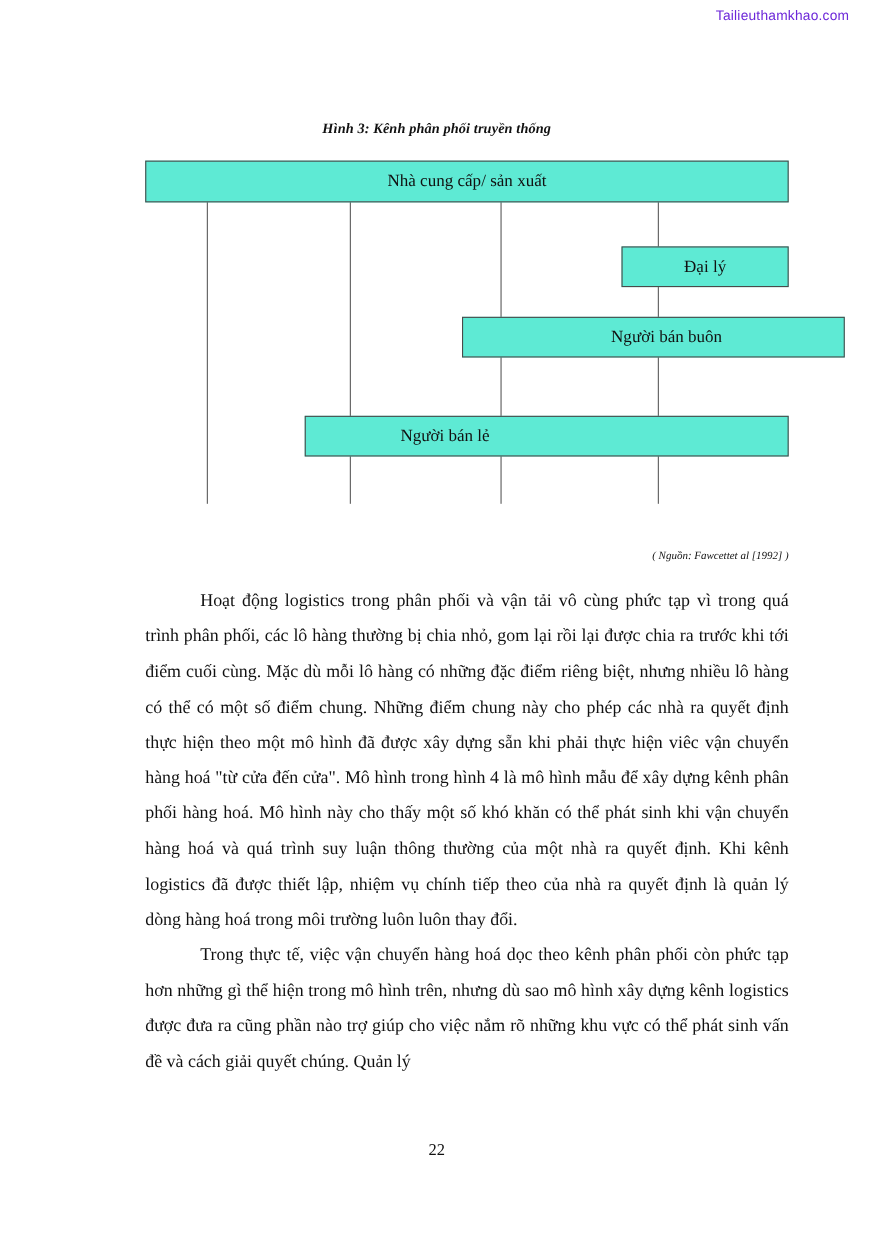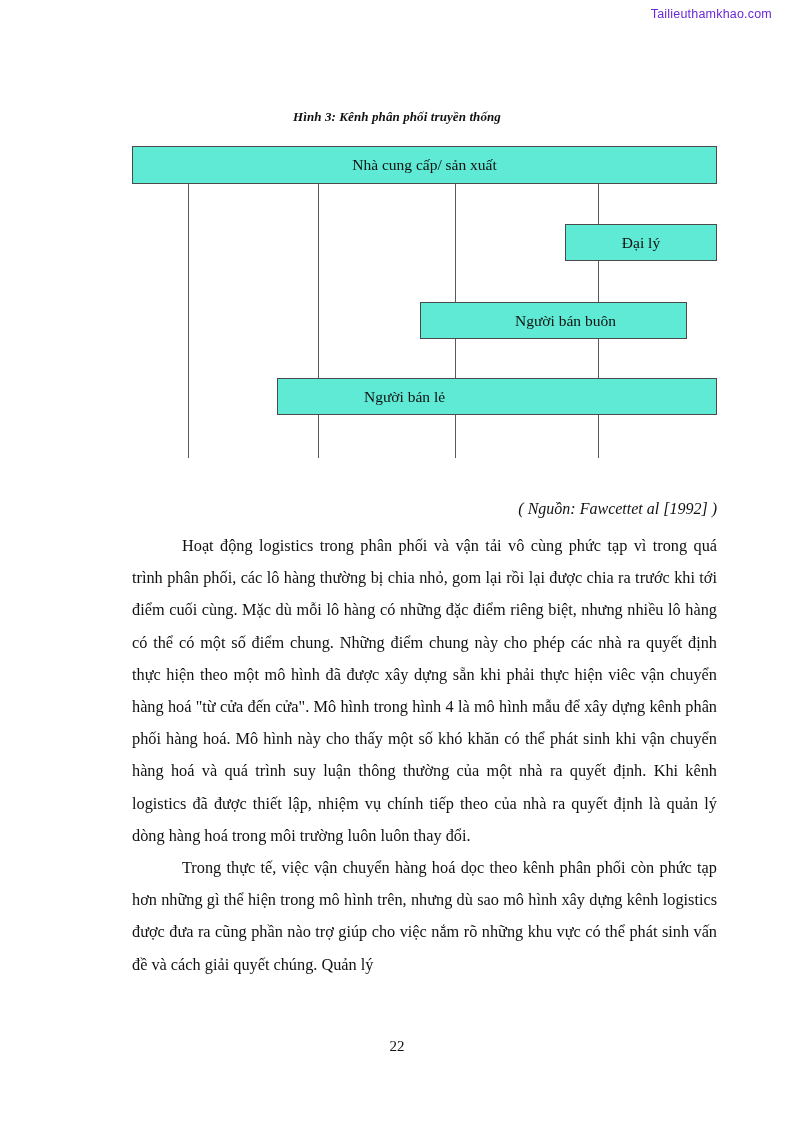--- a/index.html
+++ b/index.html
@@ -80,21 +80,21 @@
     z-index: 1;
   }
 
   
   .source {
     position: absolute;
     top: 500px;
     left: 0;
     width: 717px;
     text-align: right;
-    font-size: 16px;
+    font-size: 10px;
     font-style: italic;
   }
 
   
   .body-text {
     position: absolute;
     left: 132px;
     top: 530px;
     width: 585px;
   }
@@ -135,21 +135,21 @@
     <div class="connector" style="left:598px; top:183px; height:275px;"></div>
 
     <div class="node center" style="left:132px; top:146px; width:585px; height:38px;">
       <span>Nhà cung cấp/ sản xuất</span>
     </div>
 
     <div class="node center" style="left:565px; top:224px; width:152px; height:37px;">
       <span>Đại lý</span>
     </div>
 
-    <div class="node center" style="left:420px; top:302px; width:267px; height:37px;padding-left:24px;">
+    <div class="node center" style="left:420px; top:288px; width:348px; height:37px;padding-left:24px;">
       <span>Người bán buôn</span>
     </div>
 
     <div class="node padleft" style="left:277px; top:378px; width:440px; height:37px; padding-left:86px;">
       <span>Người bán lẻ</span>
     </div>
 
 
   </div>
 

